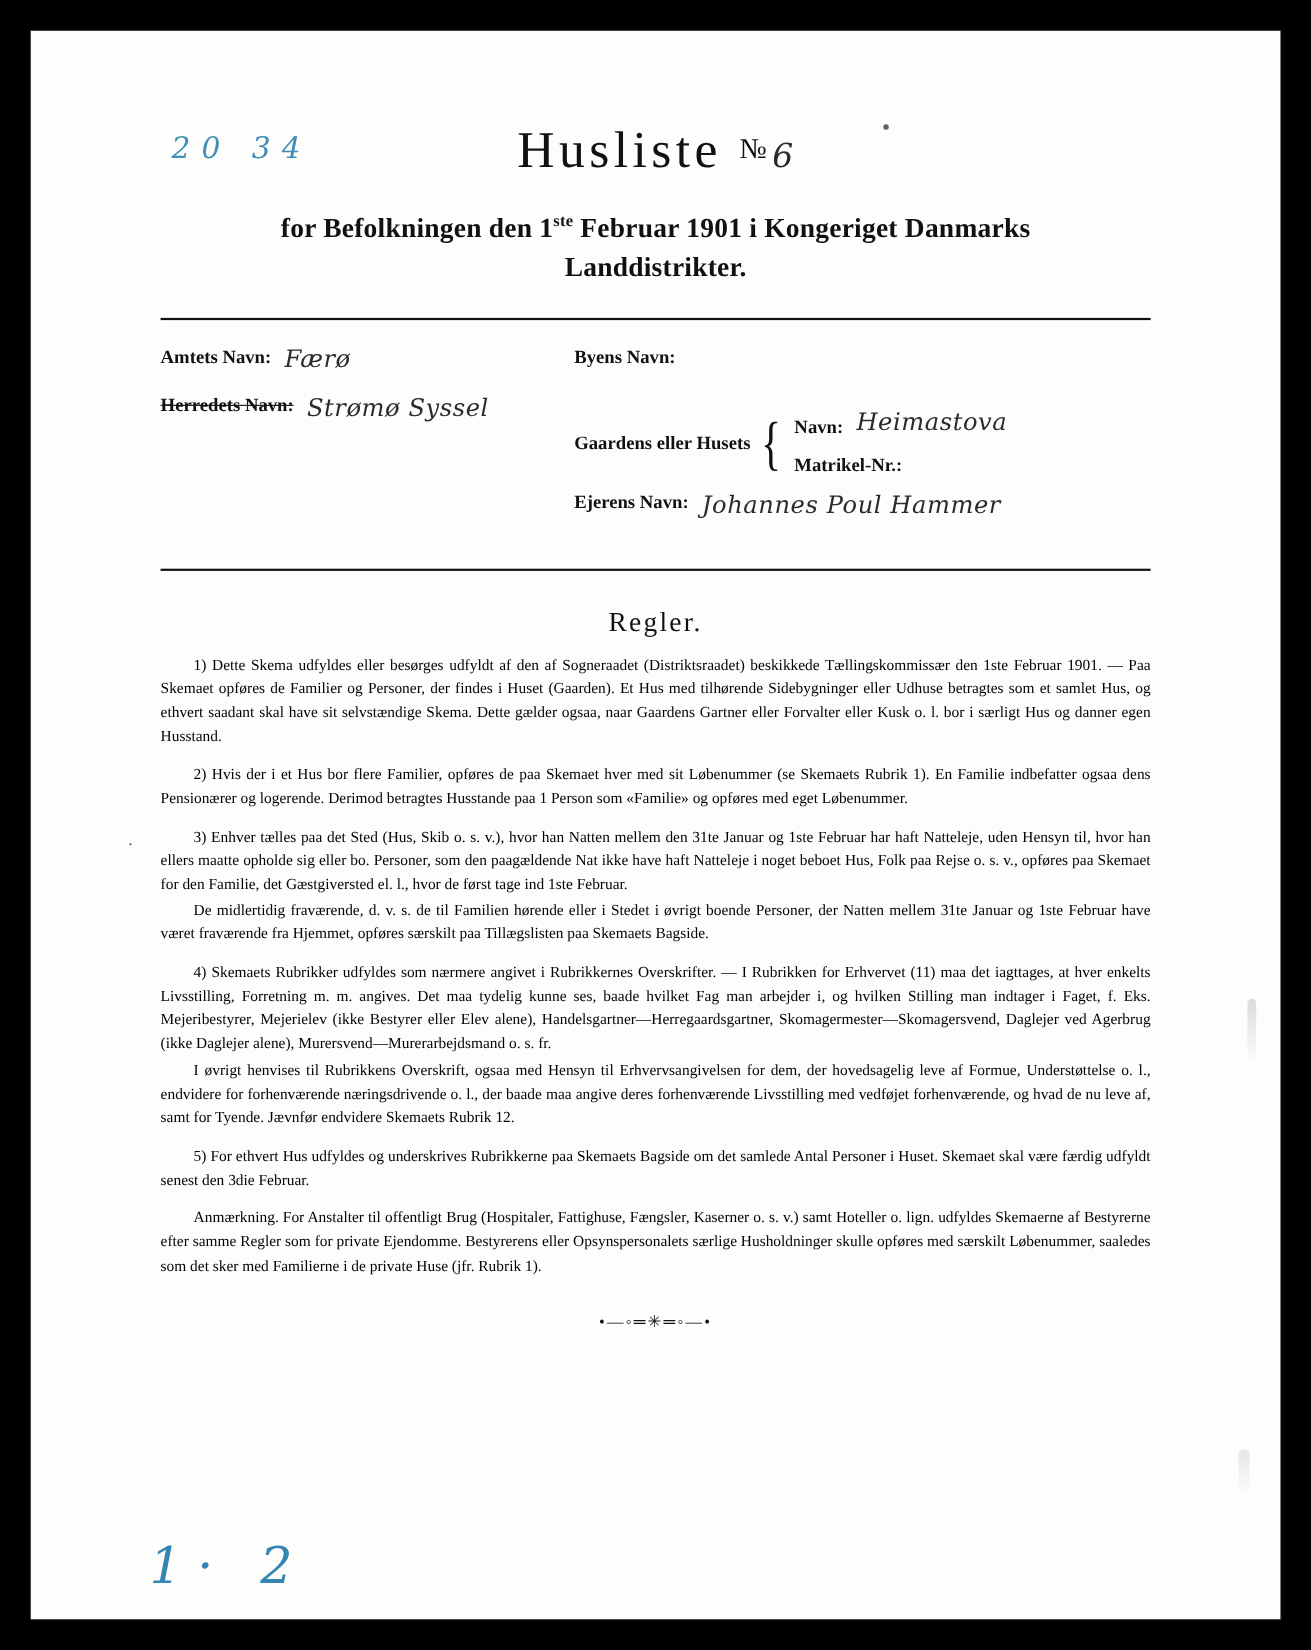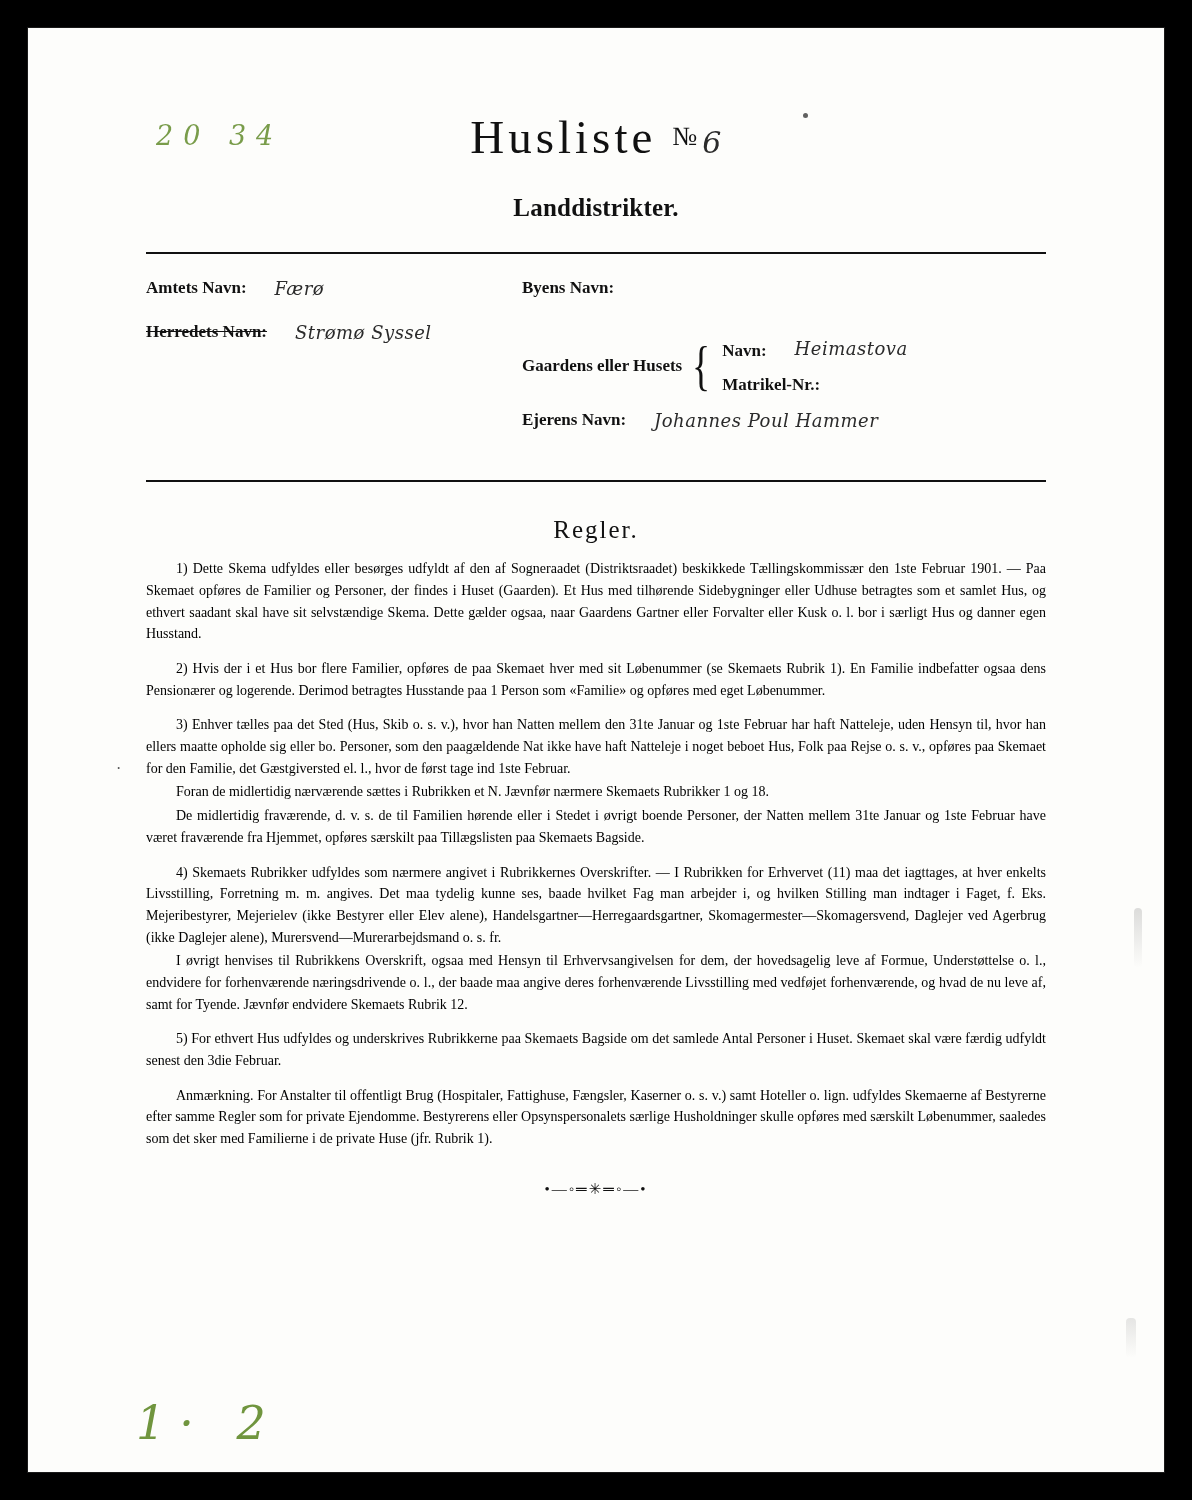--- a/index.html
+++ b/index.html
@@ -40,21 +40,21 @@
   
   .hand {
     font-family: "DejaVu Serif", serif;
     font-style: italic;
     color: #2b2b2b;
     letter-spacing: 0.5px;
   }
   .pencil {
     position: absolute;
     font-family: "DejaVu Serif", serif;
-    color: #4d7c0f;
+    color: #0369a1;
     font-style: italic;
   }
   .pencil-topleft {
     left: 128px;
     top: 92px;
     font-size: 27px;
     letter-spacing: 10px;
     opacity: .75;
   }
   .pencil-bottomleft {
@@ -164,22 +164,22 @@
   }
   .field-label {
     font-weight: bold;
     white-space: nowrap;
     padding-bottom: 3px;
   }
   .field-label.strike {
     text-decoration: line-through;
   }
   .field-value {
-    margin-left: 28px;
-    font-size: 18px;
+    margin-left: 12px;
+    font-size: 22px;
     padding-bottom: 2px;
   }
   .brace-group {
     display: flex;
     align-items: center;
     height: 88px;
   }
   .brace-label {
     font-weight: bold;
     white-space: nowrap;
@@ -251,20 +251,21 @@
     <div class="smudge-right2"></div>
     <div class="tick-left">·</div>
 
     <div class="page-inner">
 
       <h1 class="title">
         <span>Husliste</span><span class="num">№</span><span class="num-hand hand">6</span>
       </h1>
 
       <div class="subtitle">
+        <span><span>for Befolkningen den 1</span><sup>ste</sup><span> Februar 1901 i Kongeriget Danmarks</span></span>
         <div>Landdistrikter.</div>
       </div>
 
       <hr class="rule">
 
       <div class="ident">
         <div class="col-left">
           <div class="field-row">
             <span class="field-label">Amtets Navn:</span>
             <span class="field-value hand">Færø</span>
@@ -304,21 +305,20 @@
       </div>
 
       <hr class="rule thin">
 
       <div class="rules-head">Regler.</div>
 
       <div class="rules">
         <p>1) Dette Skema udfyldes eller besørges udfyldt af den af Sogneraadet (Distriktsraadet) beskikkede Tællingskommissær den 1ste Februar 1901. — Paa Skemaet opføres de Familier og Personer, der findes i Huset (Gaarden). Et Hus med tilhørende Sidebygninger eller Udhuse betragtes som et samlet Hus, og ethvert saadant skal have sit selvstændige Skema. Dette gælder ogsaa, naar Gaardens Gartner eller Forvalter eller Kusk o. l. bor i særligt Hus og danner egen Husstand.</p>
         <p>2) Hvis der i et Hus bor flere Familier, opføres de paa Skemaet hver med sit Løbenummer (se Skemaets Rubrik 1). En Familie indbefatter ogsaa dens Pensionærer og logerende. Derimod betragtes Husstande paa 1 Person som «Familie» og opføres med eget Løbenummer.</p>
         <p class="indent-sub">3) Enhver tælles paa det Sted (Hus, Skib o. s. v.), hvor han Natten mellem den 31te Januar og 1ste Februar har haft Natteleje, uden Hensyn til, hvor han ellers maatte opholde sig eller bo. Personer, som den paagældende Nat ikke have haft Natteleje i noget beboet Hus, Folk paa Rejse o. s. v., opføres paa Skemaet for den Familie, det Gæstgiversted el. l., hvor de først tage ind 1ste Februar.</p>
-        <p class="indent-sub">Foran de midlertidig nærværende sættes i Rubrikken et N. Jævnfør nærmere Skemaets Rubrikker 1 og 18.</p>
         <p>De midlertidig fraværende, d. v. s. de til Familien hørende eller i Stedet i øvrigt boende Personer, der Natten mellem 31te Januar og 1ste Februar have været fraværende fra Hjemmet, opføres særskilt paa Tillægslisten paa Skemaets Bagside.</p>
         <p class="indent-sub">4) Skemaets Rubrikker udfyldes som nærmere angivet i Rubrikkernes Overskrifter. — I Rubrikken for Erhvervet (11) maa det iagttages, at hver enkelts Livsstilling, Forretning m. m. angives. Det maa tydelig kunne ses, baade hvilket Fag man arbejder i, og hvilken Stilling man indtager i Faget, f. Eks. Mejeribestyrer, Mejerielev (ikke Bestyrer eller Elev alene), Handelsgartner—Herregaardsgartner, Skomagermester—Skomagersvend, Daglejer ved Agerbrug (ikke Daglejer alene), Murersvend—Murerarbejdsmand o. s. fr.</p>
         <p>I øvrigt henvises til Rubrikkens Overskrift, ogsaa med Hensyn til Erhvervsangivelsen for dem, der hovedsagelig leve af Formue, Understøttelse o. l., endvidere for forhenværende næringsdrivende o. l., der baade maa angive deres forhenværende Livsstilling med vedføjet forhenværende, og hvad de nu leve af, samt for Tyende. Jævnfør endvidere Skemaets Rubrik 12.</p>
         <p>5) For ethvert Hus udfyldes og underskrives Rubrikkerne paa Skemaets Bagside om det samlede Antal Personer i Huset. Skemaet skal være færdig udfyldt senest den 3die Februar.</p>
         <p>Anmærkning. For Anstalter til offentligt Brug (Hospitaler, Fattighuse, Fængsler, Kaserner o. s. v.) samt Hoteller o. lign. udfyldes Skemaerne af Bestyrerne efter samme Regler som for private Ejendomme. Bestyrerens eller Opsynspersonalets særlige Husholdninger skulle opføres med særskilt Løbenummer, saaledes som det sker med Familierne i de private Huse (jfr. Rubrik 1).</p>
       </div>
 
       <div class="ornament">•—◦═✳═◦—•</div>
 
     </div>

